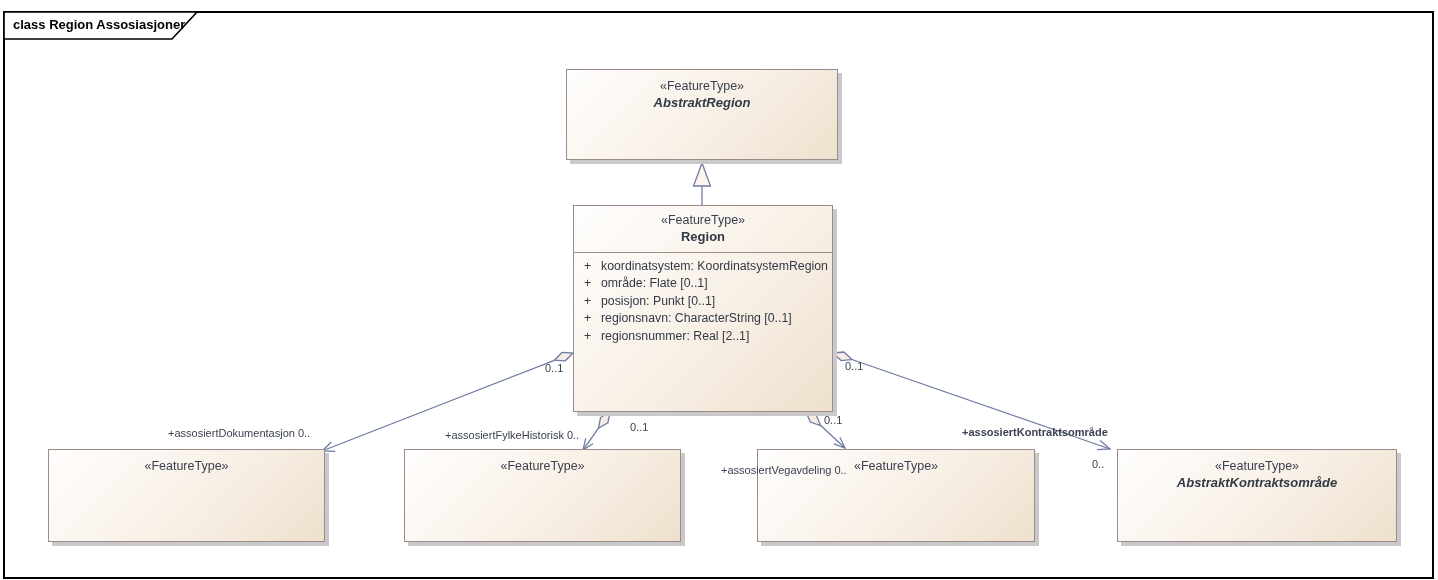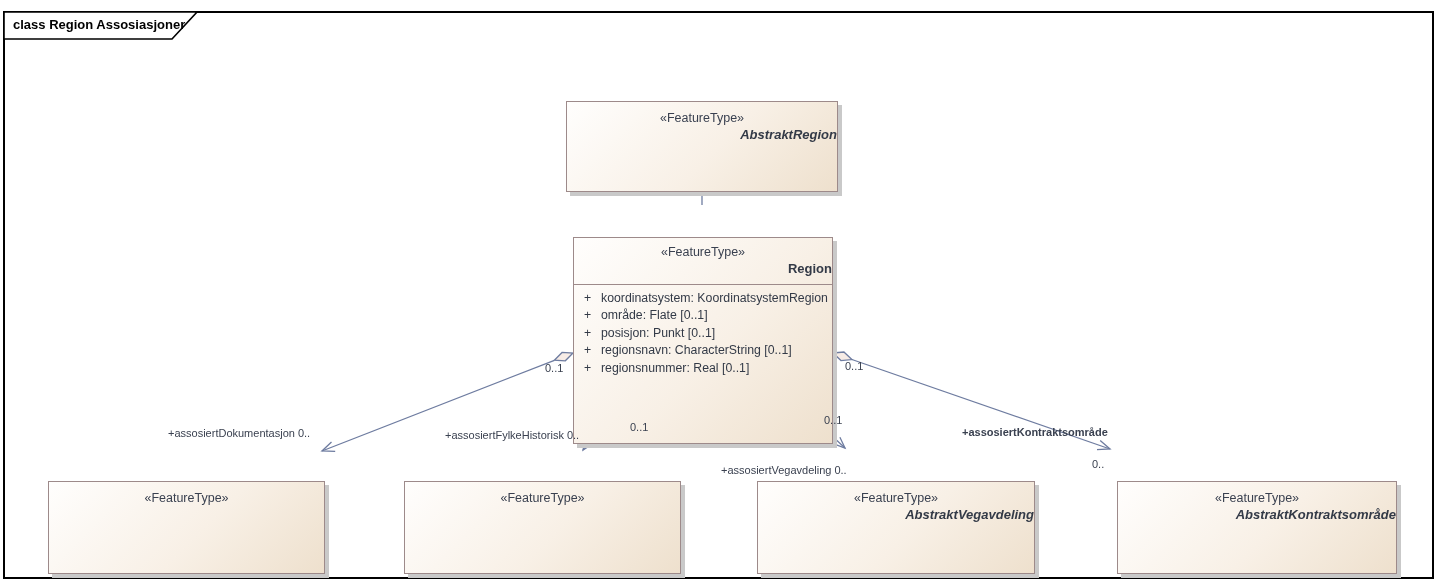--- a/index.html
+++ b/index.html
@@ -32,38 +32,36 @@
     color: #000000;
     white-space: nowrap;
   }
   .uml-box {
     position: absolute;
     box-sizing: border-box;
     background: linear-gradient(135deg, #fffefd 0%, #f8f0e6 55%, #eee0cd 100%);
     border: 1px solid #9d8a8a;
     box-shadow: 4px 4px 0 #c9c9c9;
     z-index: 1;
-    margin-top: 32px;
   }
   .box-header {
     text-align: center;
     padding-top: 9px;
     color: #333a47;
   }
   .stereotype {
     font-size: 12.5px;
     line-height: 15px;
     color: #3a4150;
   }
   .class-name {
     font-size: 13px;
     font-weight: bold;
     line-height: 17px;
     color: #333a47;
-    text-align: right;
   }
   .class-name.abstract {
     font-style: italic;
   }
   .region-header {
     height: 47px;
     box-sizing: border-box;
     border-bottom: 1px solid #9d8a8a;
     padding-top: 7px;
   }
@@ -156,41 +154,40 @@
       <div class="attr-row">
         <span class="attr-vis">+</span>
         <span>posisjon: Punkt [0..1]</span>
       </div>
       <div class="attr-row">
         <span class="attr-vis">+</span>
         <span>regionsnavn: CharacterString [0..1]</span>
       </div>
       <div class="attr-row">
         <span class="attr-vis">+</span>
-        <span>regionsnummer: Real [0..1]</span>
+        <span>regionsnummer: Real [2..1]</span>
       </div>
     </div>
   </div>
 
   <div class="uml-box" style="left:48px; top:441px; width:277px; height:93px;">
     <div class="box-header">
       <div class="stereotype">«FeatureType»</div>
     </div>
   </div>
 
   <div class="uml-box" style="left:404px; top:441px; width:277px; height:93px;">
     <div class="box-header">
       <div class="stereotype">«FeatureType»</div>
     </div>
   </div>
 
   <div class="uml-box" style="left:757px; top:441px; width:278px; height:93px;">
     <div class="box-header">
       <div class="stereotype">«FeatureType»</div>
-      <div class="class-name abstract">AbstraktVegavdeling</div>
     </div>
   </div>
 
   <div class="uml-box" style="left:1117px; top:441px; width:280px; height:93px;">
     <div class="box-header">
       <div class="stereotype">«FeatureType»</div>
       <div class="class-name abstract">AbstraktKontraktsområde</div>
     </div>
   </div>
 

